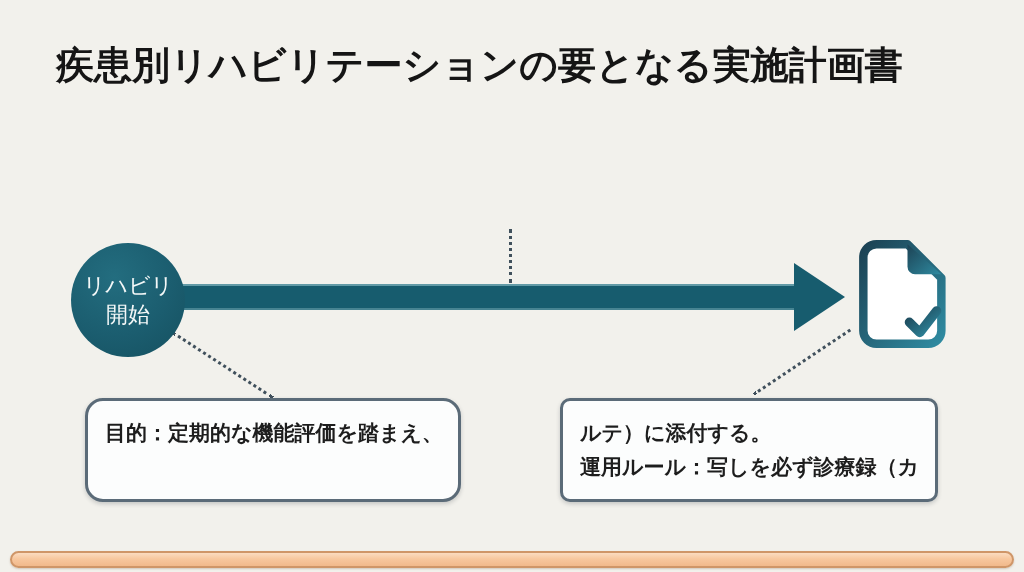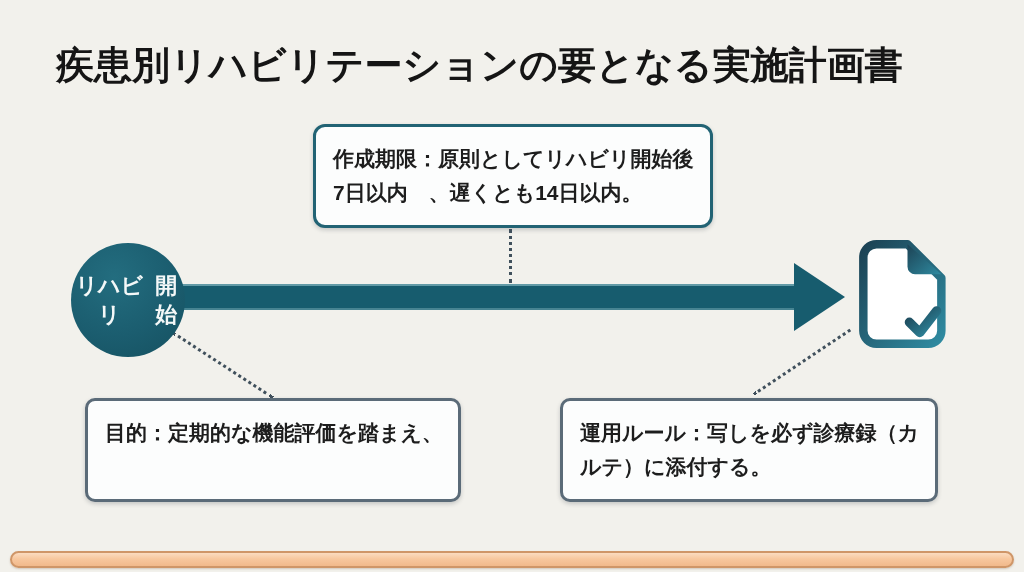--- a/index.html
+++ b/index.html
@@ -22,21 +22,21 @@
     color:#1d1d1d;font-weight:bold;font-size:21px;line-height:34px;
     padding:15px 17px;box-sizing:border-box;white-space:nowrap;
   }
   .box .line{white-space:nowrap;}
   .top-box{
     left:313px;top:124px;width:400px;height:104px;
     border:3px solid #226374;
   }
   .left-box{
     left:85px;top:398px;width:376px;height:104px;
-    border:3px solid #5b6b78;border-radius:10px;
+    border:3px solid #5b6b78;border-radius:18px;
   }
   .right-box{
     left:560px;top:398px;width:378px;height:104px;
     border:3px solid #5b6b78;border-radius:10px;
   }
 
   .dotted{position:absolute;height:0;border-top:3px dotted #40505c;}
   .v-dotted{
     left:509px;top:229px;width:0;height:54px;
     border-top:none;border-left:3px dotted #40505c;
@@ -47,23 +47,23 @@
   }
   .diag-right{
     left:753px;top:393px;width:116px;
     transform:rotate(-33.7deg);transform-origin:0 0;
   }
 
   .circle{
     position:absolute;left:71px;top:243px;width:114px;height:114px;
     border-radius:50%;
     background:radial-gradient(circle at 38% 30%,#236d7f 0%,#1b5d6f 55%,#15505f 100%);
-    display:flex;flex-direction:row;align-items:center;justify-content:center;
-    color:#f4f8f8;font-weight:bold;font-size:22px;line-height:29px;
-    text-align:center;z-index:2;
+    display:flex;flex-direction:column;align-items:center;justify-content:center;
+    color:#f4f8f8;font-weight:normal;font-size:22px;line-height:29px;
+    text-align:left;z-index:2;
   }
 
   .shaft{
     position:absolute;left:170px;top:284px;width:626px;height:26px;
     background:#175c6e;
     box-shadow:inset 0 2px 0 rgba(160,205,214,.55), inset 0 -2px 0 rgba(160,205,214,.35);
     z-index:1;
   }
   .arrowhead{
     position:absolute;left:794px;top:263px;width:0;height:0;
@@ -89,24 +89,20 @@
     box-shadow:0 1px 2px rgba(120,80,40,.25);
   }
 </style>
 </head>
 <body>
 
 <div class="slide">
 
   <h1 class="title">疾患別リハビリテーションの要となる実施計画書</h1>
 
-  <div class="box top-box">
-    <div class="line">作成期限：原則としてリハビリ開始後</div>
-    <div class="line">7日以内　、遅くとも14日以内。</div>
-  </div>
 
   <div class="dotted v-dotted"></div>
   <div class="dotted diag-left"></div>
   <div class="dotted diag-right"></div>
 
   <div class="circle">
     <div>リハビリ</div>
     <div>開始</div>
   </div>
 
@@ -128,19 +124,19 @@
       <line x1="31" y1="86" x2="56" y2="86" stroke="url(#tealGrad)" stroke-width="8" stroke-linecap="round"></line>
       <path d="M60 89 L71 100 L89 77" fill="none" stroke="url(#tealGrad)" stroke-width="10" stroke-linecap="round" stroke-linejoin="round"></path>
     </svg>
   </div>
 
   <div class="box left-box">
     <div class="line">目的：定期的な機能評価を踏まえ、</div>
   </div>
 
   <div class="box right-box">
+    <div class="line">ルテ）に添付する。</div>
     <div class="line">運用ルール：写しを必ず診療録（カ</div>
-    <div class="line">ルテ）に添付する。</div>
   </div>
 
   <div class="bottom-bar"></div>
 
 </div>
 
 </body></html>

